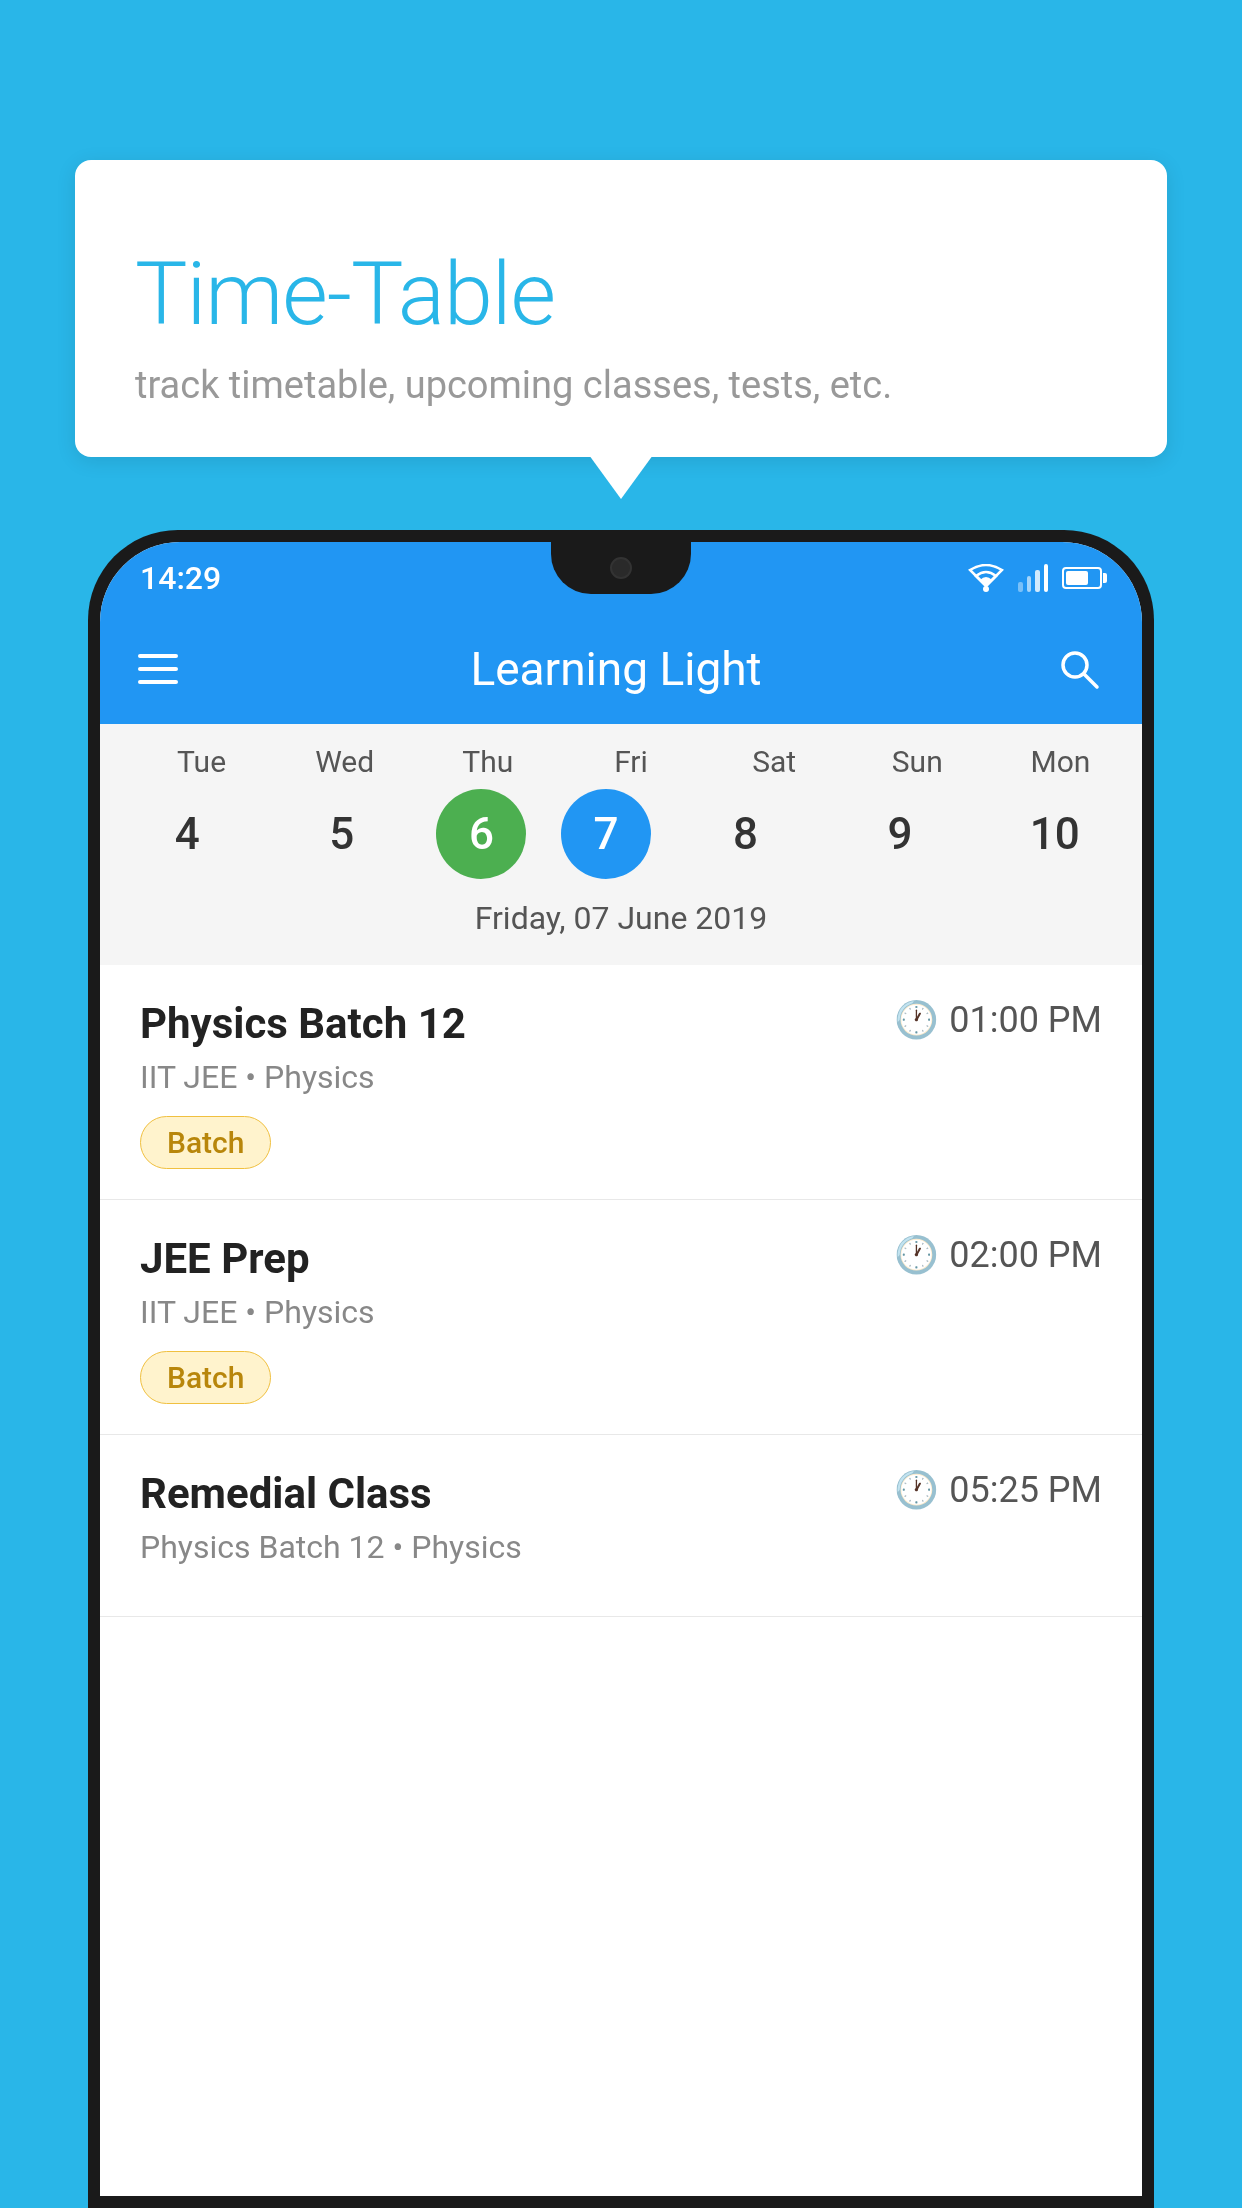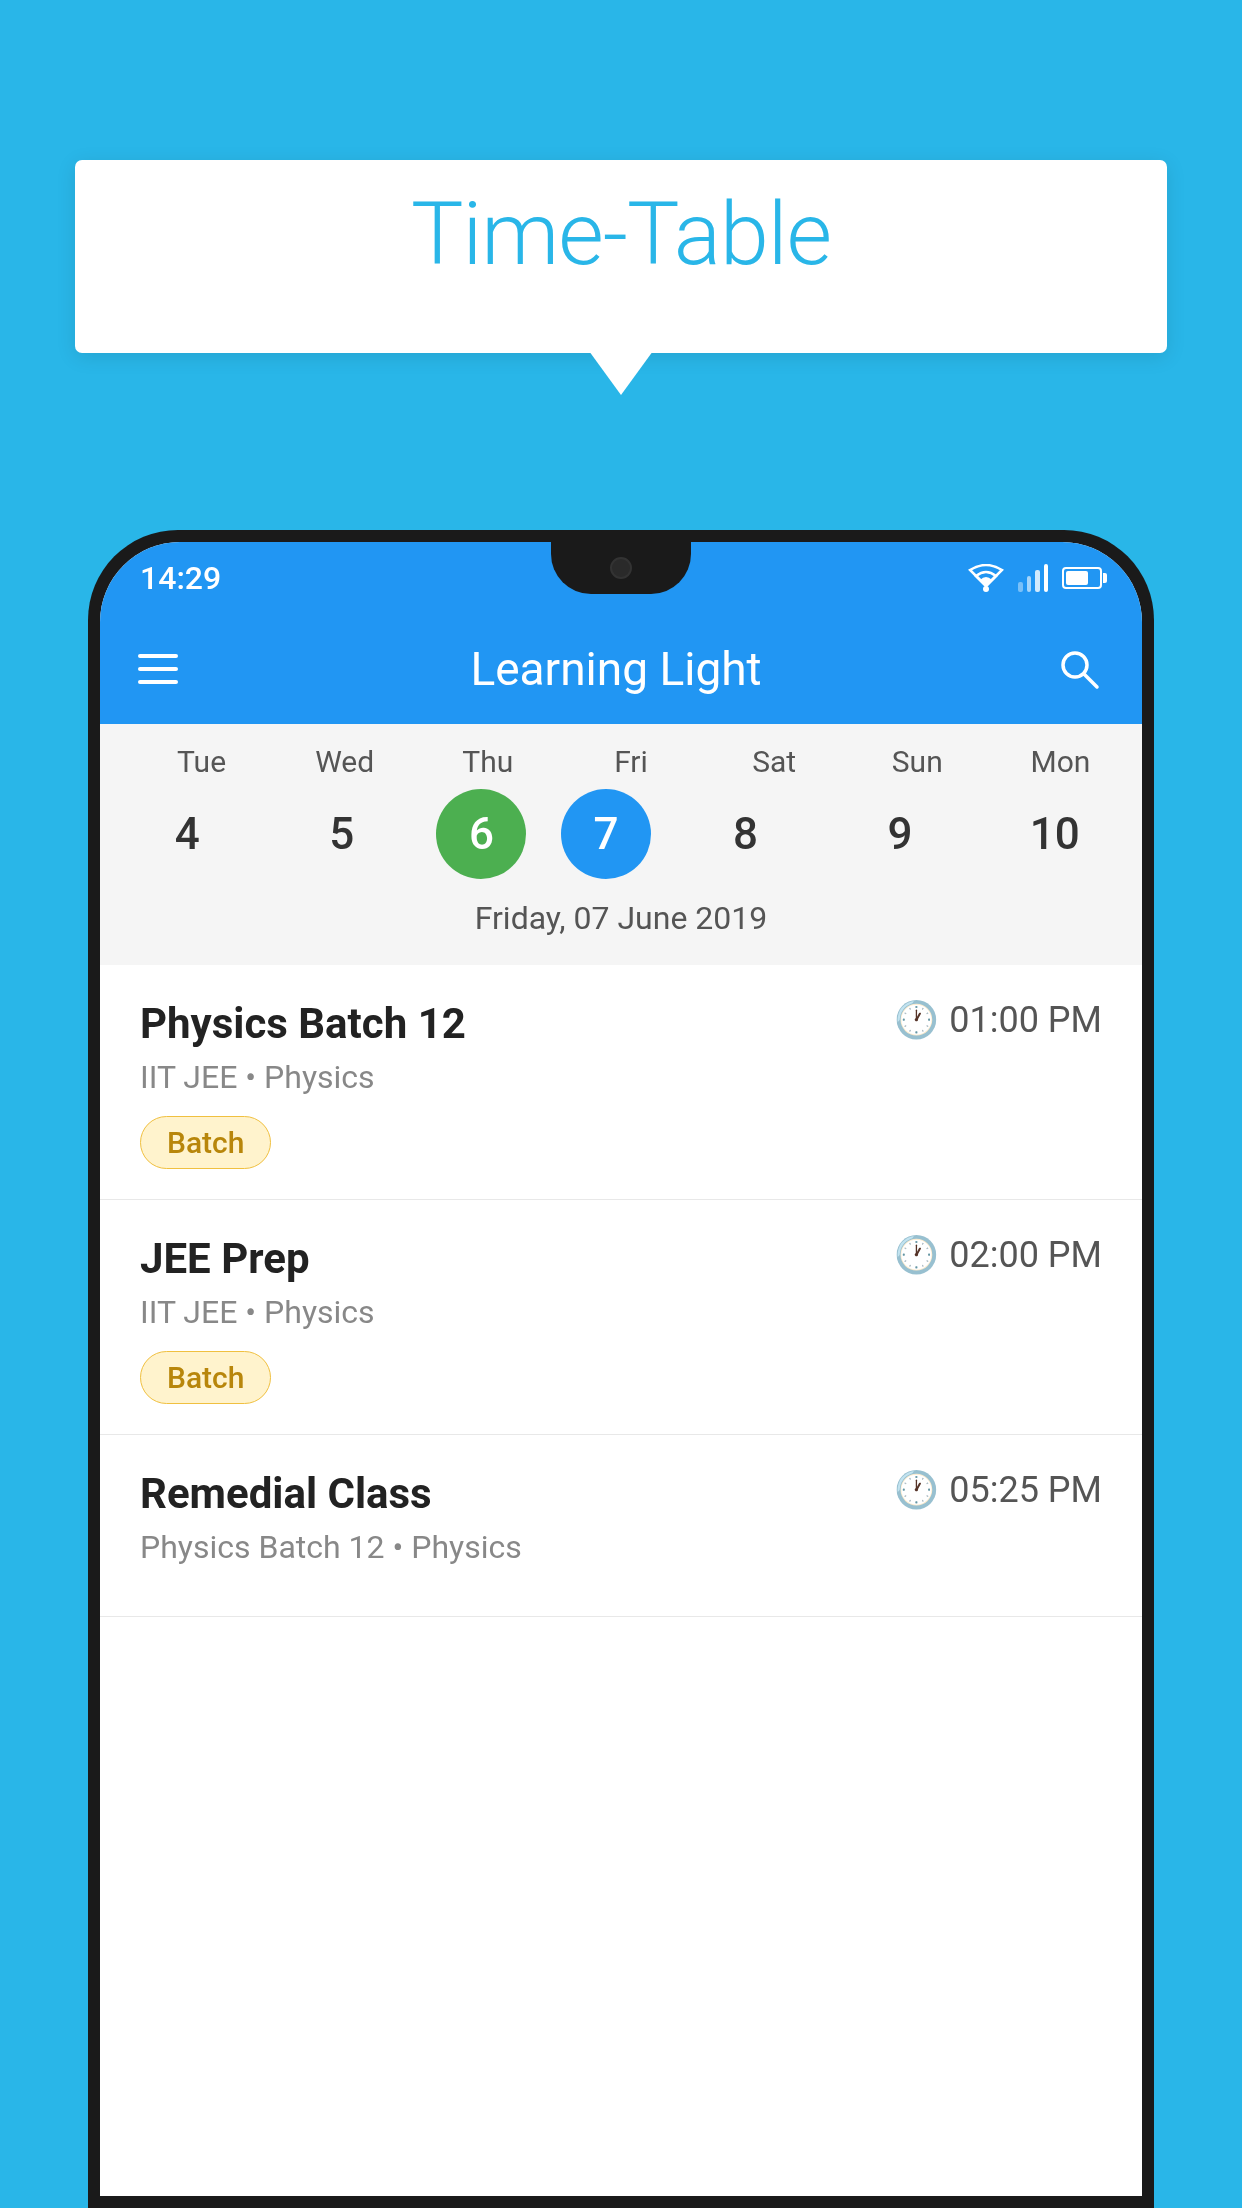--- a/index.html
+++ b/index.html
@@ -17,23 +17,23 @@
     
     .speech-bubble-container {
       position: absolute;
       top: 160px;
       left: 75px;
       right: 75px;
     }
 
     .speech-bubble {
       background: white;
-      border-radius: 7px;
-      padding: 22px 60px 50px;
-      text-align: center;
+      border-radius: 16px;
+      padding: 82px 60px 50px;
+      text-align: left;
       position: relative;
       box-shadow: 0 4px 20px rgba(0,0,0,0.1);
     }
 
     .speech-bubble::after {
       content: '';
       position: absolute;
       bottom: -42px;
       left: 50%;
       transform: translateX(-50%);
@@ -329,20 +329,21 @@
       font-size: 30px;
       font-weight: 500;
     }
   </style>
 </head>
 <body>
 
 <div class="speech-bubble-container">
   <div class="speech-bubble">
     <div class="speech-bubble-title">Time-Table</div>
+    <div class="speech-bubble-subtitle">track timetable, upcoming classes, tests, etc.</div>
   </div>
 </div>
 
 <div class="phone-mockup">
   <div class="phone-outer">
     <div class="phone-inner">
 
       <div class="status-bar">
         <span class="status-time">14:29</span>
         <div class="notch">

